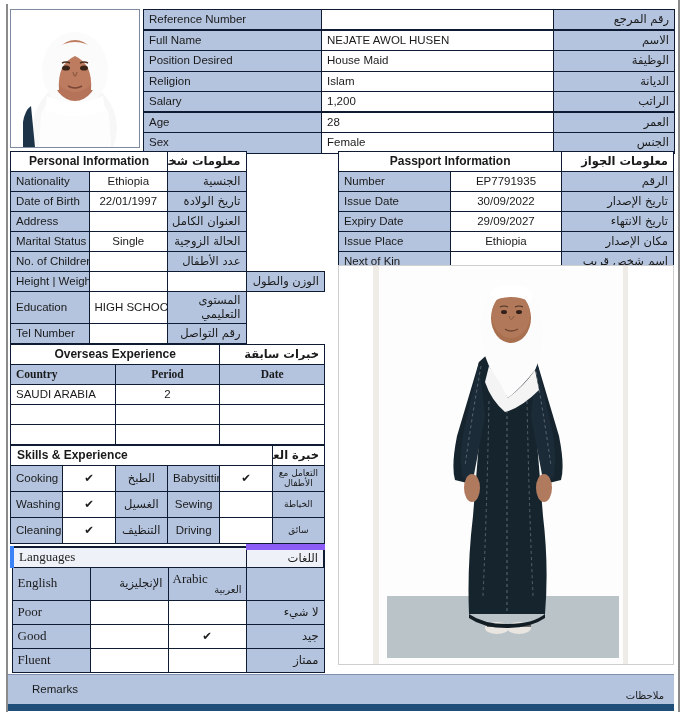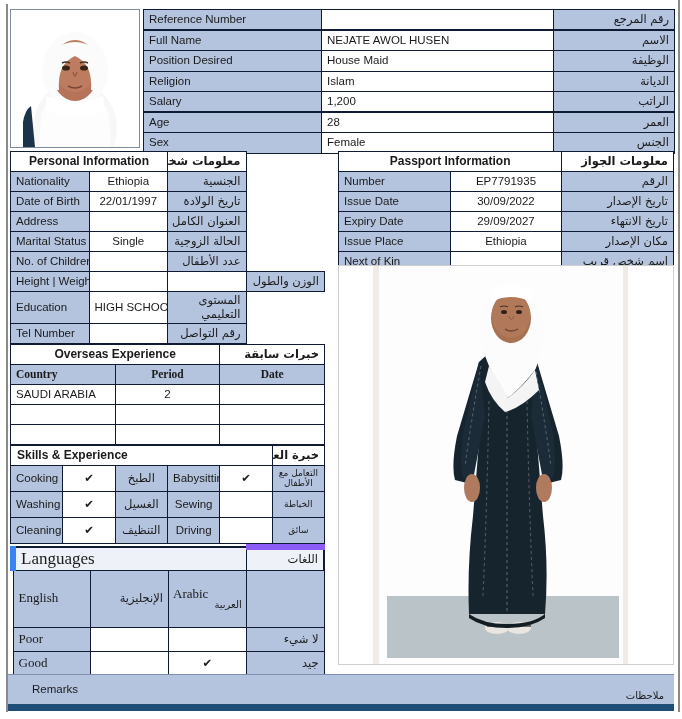--- a/index.html
+++ b/index.html
@@ -366,27 +366,27 @@
             <td class="blue ctr sk-en2">Driving</td>
             <td class="white check sk-ck2"></td>
             <td class="blue ar ctr sk-ar2" style="white-space: normal; font-size: 9px; line-height: 1.1;">سائق</td>
           </tr>
         </tbody>
     </table>
 
     <table class="grid">
       <tbody>
         <tr>
-          <td colspan="3" class="serif" style="background:#eef2f8;border-left:6px solid #3b82f6;border-top:2px solid #0f1b33;font-size:17px;">Languages</td>
+          <td colspan="3" class="serif" style="background:#eef2f8;border-left:4px solid #3b82f6;border-top:2px solid #0f1b33;font-size:13px;">Languages</td>
           <td class="ar" style="background:#eef2f8;border-right:2px solid #0f1b33;border-top:6px solid #8b5cf6;">اللغات</td>
         </tr>
         <tr>
           <td class="blue serif lg-c1" style="font-size:13px;">English</td>
           <td class="blue ar lg-c2">الإنجليزية</td>
-          <td class="blue lg-c3" style="padding:16px 4px;">
+          <td class="blue lg-c3" style="padding:4px 4px;">
             <div class="serif" style="font-size:13px;line-height:1.05;">Arabic</div>
             <div class="ar" style="font-size:10px;line-height:1.05;">العربية</div>
           </td>
           <td class="blue lg-c4"></td>
         </tr>
       </tbody>
       <tbody id="lg-rows">
           <tr>
             <td class="blue serif lg-c1" style="font-size:13px;height:24px;">Poor</td>
             <td class="white check lg-c2"></td>

